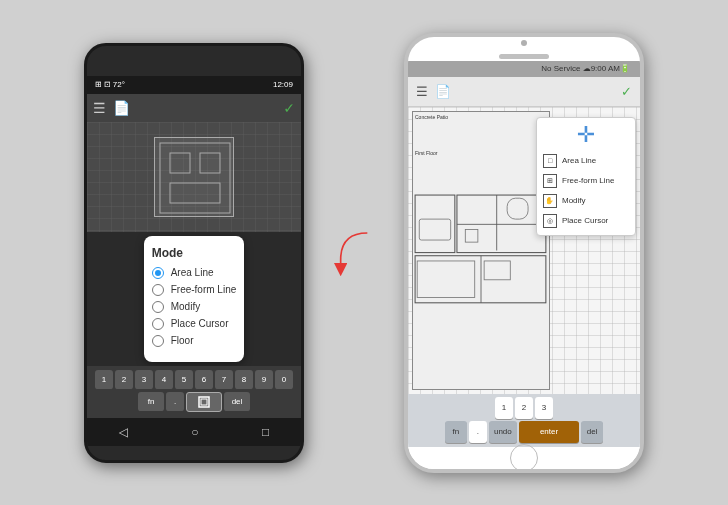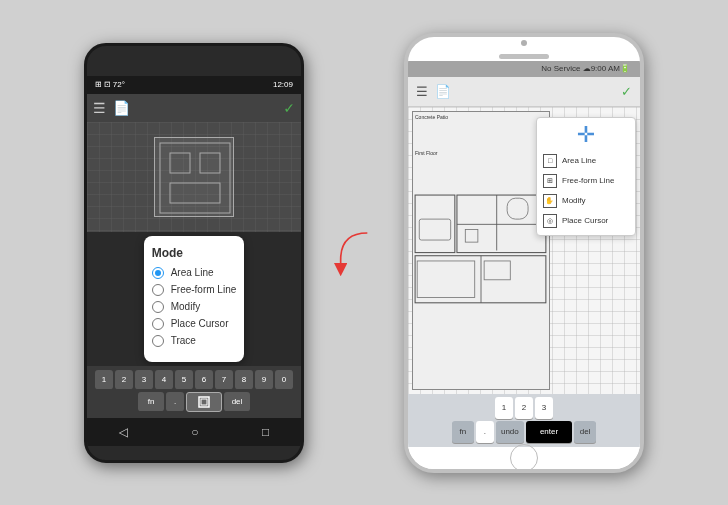--- a/index.html
+++ b/index.html
@@ -298,23 +298,23 @@
       border-radius: 3px;
       min-width: 18px;
       height: 22px;
       display: flex;
       align-items: center;
       justify-content: center;
       box-shadow: 0 1px 0 #999;
       padding: 0 3px;
     }
     .ios-kbd-key.enter-key {
-      background: #000000;
+      background: #a16207;
       color: #fff;
-      padding: 0 14px;
+      padding: 0 21px;
     }
     .ios-kbd-key.fn-key {
       background: #adb5bd;
       color: #333;
       min-width: 22px;
     }
     .ios-kbd-key.del-key {
       background: #adb5bd;
       color: #333;
       min-width: 22px;
@@ -405,21 +405,21 @@
       <div class="mode-option">
         <div class="radio-circle"></div>
         <span>Modify</span>
       </div>
       <div class="mode-option">
         <div class="radio-circle"></div>
         <span>Place Cursor</span>
       </div>
       <div class="mode-option">
         <div class="radio-circle"></div>
-        <span>Trace</span>
+        <span>Floor</span>
       </div>
     </div>
 
     <div class="android-keyboard">
       <div class="kbd-row">
         <div class="kbd-key">1</div>
         <div class="kbd-key">2</div>
         <div class="kbd-key">3</div>
         <div class="kbd-key">4</div>
         <div class="kbd-key">5</div>

